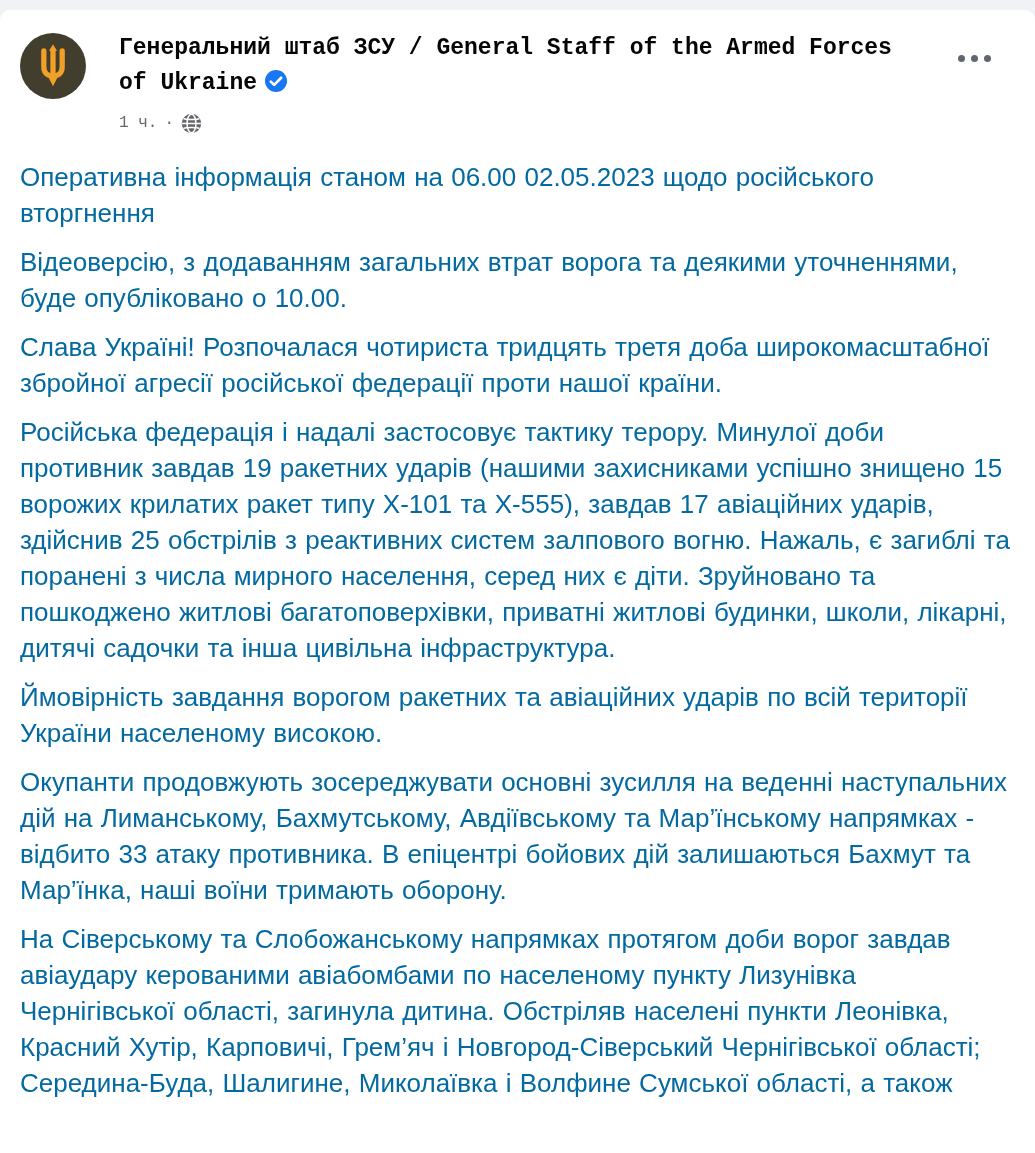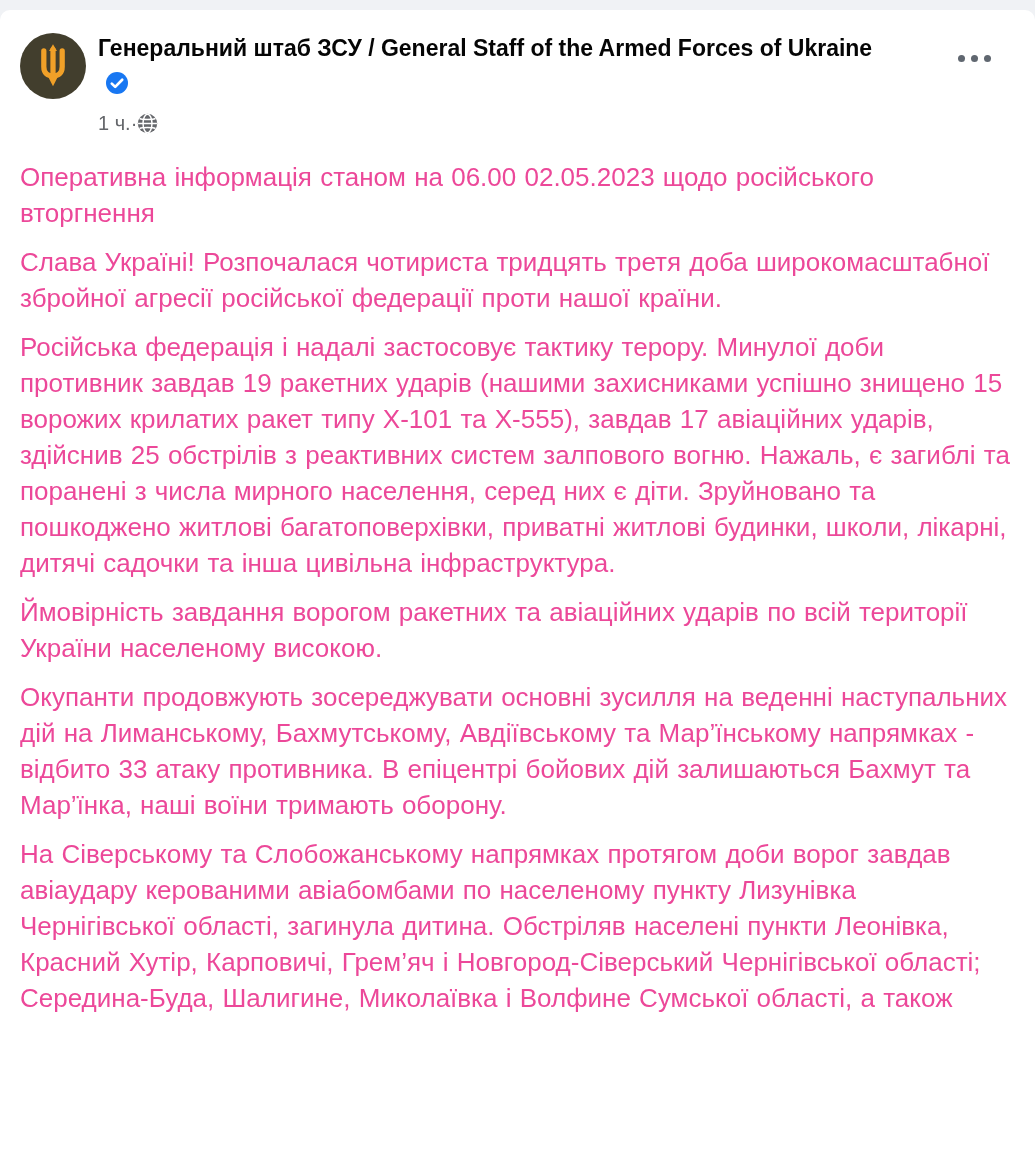--- a/index.html
+++ b/index.html
@@ -31,37 +31,38 @@
     width: 66px;
     height: 66px;
     border-radius: 50%;
     background: #423e2d;
     display: flex;
     align-items: center;
     justify-content: center;
     margin-top: 2px;
     cursor: pointer;
   }
-  .header-text { margin-left: 12px; flex: 1 1 auto; min-width: 0; }
+  .header-text { margin-left: 33px; flex: 1 1 auto; min-width: 0; font-family: Liberation Mono, monospace; }
   .page-name {
     margin: 0;
     max-width: 800px;
     font-size: 23px;
     line-height: 35px;
     font-weight: 700;
     color: #050505;
     cursor: pointer;
   }
   .badge { display: inline-block; vertical-align: -4px; margin-left: 7px; }
   .meta {
     display: flex;
     align-items: center;
+    gap: 7px;
     margin-top: 6px;
     color: #65676B;
-    font-size: 20px;
+    font-size: 16px;
     line-height: 24px;
   }
   .meta .ts { cursor: pointer; }
   .menu-btn {
     flex: 0 0 auto;
     background: none;
     border: none;
     display: flex;
     gap: 6px;
     padding: 8px;
@@ -73,21 +74,21 @@
     width: 7px; height: 7px;
     border-radius: 50%;
     background: #606770;
   }
   
   .content { margin-top: 24px; }
   .content p {
     margin: 0 0 13px 0;
     font-size: 26px;
     line-height: 36px;
-    color: #ec4899;
+    color: #0369a1;
     word-spacing: 1px;
   }
 </style>
 </head>
 <body>
 
 <div class="card">
 
   <div class="header">
 
@@ -129,20 +130,21 @@
     <button class="menu-btn" aria-label="Actions for this post">
       <span class="dot"></span>
       <span class="dot"></span>
       <span class="dot"></span>
     </button>
 
   </div>
 
   <div class="content">
     <p>Оперативна інформація станом на 06.00 02.05.2023 щодо російського вторгнення</p>
+    <p>Відеоверсію, з додаванням загальних втрат ворога та деякими уточненнями, буде опубліковано о 10.00.</p>
     <p>Слава Україні! Розпочалася чотириста тридцять третя доба широкомасштабної збройної агресії російської федерації проти нашої країни.</p>
     <p>Російська федерація і надалі застосовує тактику терору. Минулої доби противник завдав 19 ракетних ударів (нашими захисниками успішно знищено 15 ворожих крилатих ракет типу Х-101 та Х-555), завдав 17 авіаційних ударів, здійснив 25 обстрілів з реактивних систем залпового вогню. Нажаль, є загиблі та поранені з числа  мирного населення, серед них є діти. Зруйновано та пошкоджено житлові багатоповерхівки, приватні житлові будинки, школи, лікарні, дитячі садочки та інша цивільна інфраструктура.</p>
     <p>Ймовірність завдання ворогом ракетних та авіаційних ударів по всій території України населеному високою.</p>
     <p>Окупанти продовжують зосереджувати основні зусилля на веденні наступальних дій на Лиманському, Бахмутському, Авдіївському та Мар’їнському напрямках - відбито 33 атаку противника. В епіцентрі бойових дій залишаються Бахмут та Мар’їнка, наші воїни тримають оборону.</p>
     <p>На Сіверському та Слобожанському напрямках протягом доби ворог завдав авіаудару керованими авіабомбами по населеному пункту Лизунівка Чернігівської області, загинула дитина. Обстріляв населені пункти Леонівка, Красний Хутір, Карповичі, Грем’яч і Новгород-Сіверський Чернігівської області; Середина-Буда, Шалигине, Миколаївка і Волфине Сумської області, а також</p>
   </div>
 
 </div>
 
 </body></html>

